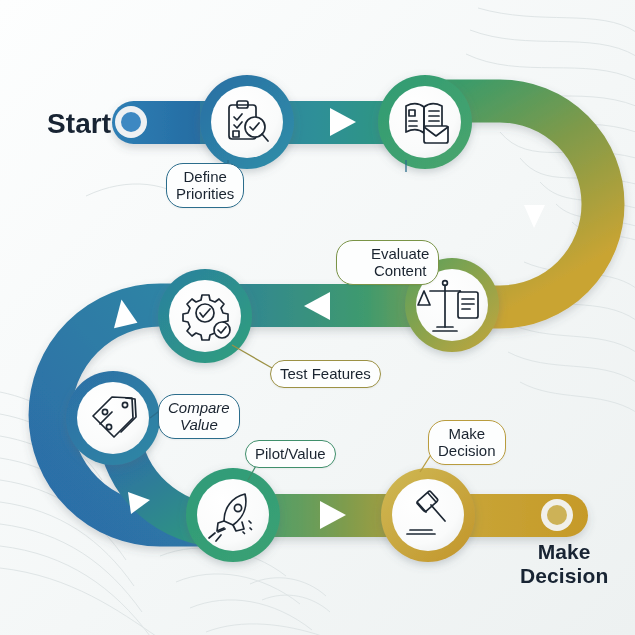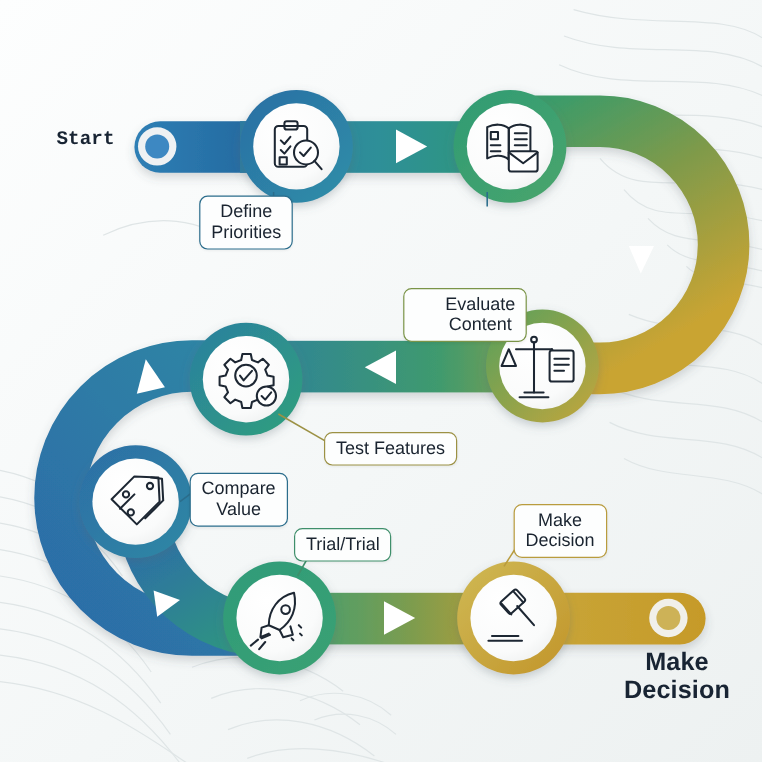--- a/index.html
+++ b/index.html
@@ -8,25 +8,25 @@
     font-family:"Liberation Sans","DejaVu Sans",sans-serif;
     background:#f7f8f9;
   }
   #stage{position:relative;width:635px;height:635px;overflow:hidden;
     background:linear-gradient(135deg,#fbfcfc 0%,#f4f6f6 45%,#eef1f1 100%);}
   #bg,#flow{position:absolute;left:0;top:0;width:635px;height:635px;}
   .endcap-label{
     position:absolute;font-weight:bold;color:#182433;
     letter-spacing:.1px;line-height:1.12;
   }
-  #start-label{left:47px;top:108px;font-size:16px;font-family:Liberation Mono, monospace;}
+  #start-label{left:47px;top:108px;font-size:28px;}
   #end-label{left:520px;top:540px;font-size:21px;text-align:center;}
   .callout{
     position:absolute;background:#fdfefe;border:1.4px solid #2b6d8c;
-    border-radius:7px;padding:4px 9px 5px 9px;
+    border-radius:17px;padding:4px 9px 5px 9px;
     font-size:15px;line-height:1.14;color:#1a2430;text-align:center;
     white-space:pre-line;box-shadow:0 1px 2px rgba(0,0,0,.05);
   }
 </style>
 </head>
 <body>
 
 <div id="stage">
 
   <svg id="bg" viewBox="0 0 635 635" xmlns="http://www.w3.org/2000/svg">
@@ -313,21 +313,21 @@
 
   <div class="callout" style="left:166px;top:163px;border-color:#2b6d8c;">Define
 Priorities</div>
 
 
   <div class="callout" style="left:336px;top:240px;border-color:#7a9447;padding-left:34px;">Evaluate
 Content</div>
 
   <div class="callout" style="left:270px;top:360px;border-color:#9c9144;">Test Features</div>
 
-  <div class="callout" style="left:158px;top:394px;border-color:#2b6d8c;">Compare
+  <div class="callout" style="left:158px;top:394px;border-color:#2b6d8c;font-style:italic;">Compare
 Value</div>
 
-  <div class="callout" style="left:245px;top:440px;border-color:#3f8f6b;">Trial/Trial</div>
+  <div class="callout" style="left:245px;top:440px;border-color:#3f8f6b;">Pilot/Value</div>
 
   <div class="callout" style="left:428px;top:420px;border-color:#b99c3e;">Make
 Decision</div>
 
 </div>
 
 </body></html>

